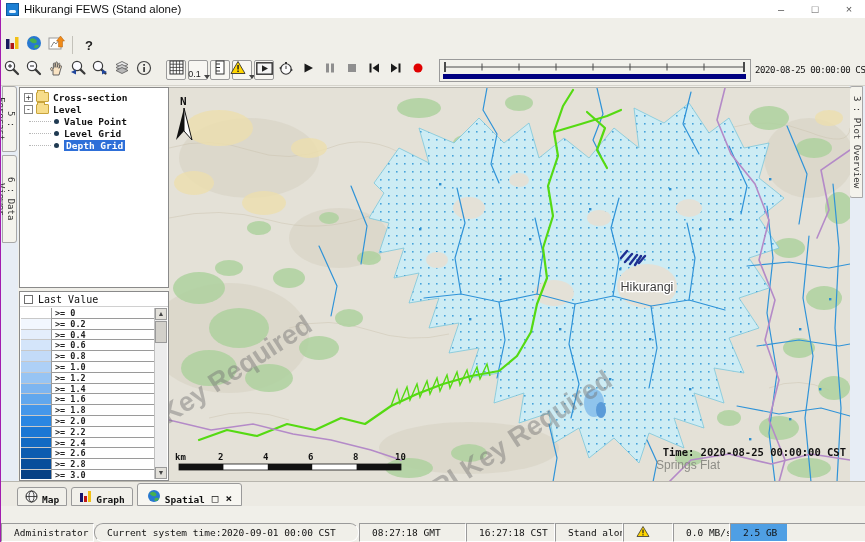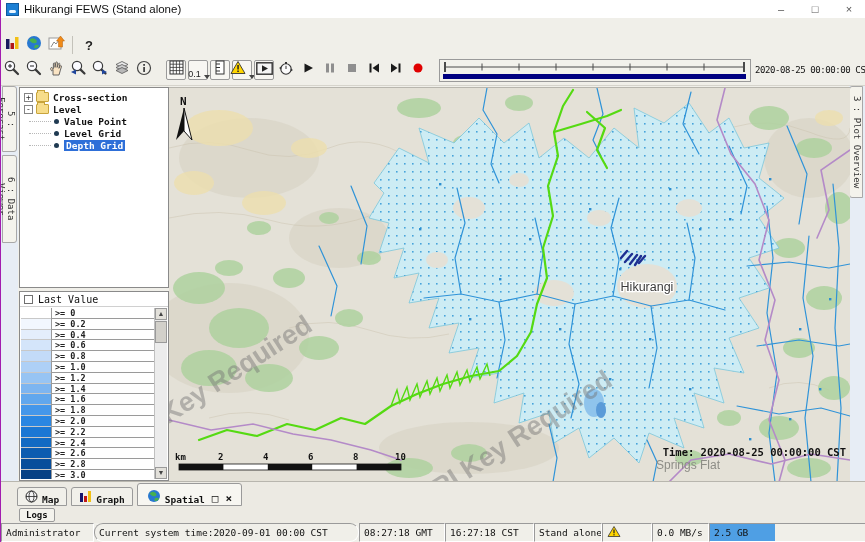--- a/index.html
+++ b/index.html
@@ -62,21 +62,21 @@
   
   #tabrow{position:absolute;left:0;top:481px;width:865px;height:25px;background:#eceae3;border-top:1px solid #b8b6ae;display:flex;align-items:flex-end;padding-left:16px;}
   .btab{display:inline-flex;align-items:flex-end;gap:4px;background:#f1f0ea;border:1px solid #9a9a9a;border-radius:3px 3px 0 0;height:19px;padding:0 7px;margin-right:4px;font-family:"DejaVu Sans Mono",monospace;font-size:9.5px;font-weight:700;color:#111;}
   .btab.active{height:23px;background:#f7f6f1;padding:0 9px;}
   .tabctl{font-size:11px;font-weight:700;color:#111;margin-left:3px;}
   
   #logsrow{position:absolute;left:0;top:506px;width:865px;height:17px;background:#eceae3;display:flex;align-items:center;padding-left:18px;}
   #logsbtn{border:1px solid #9a9a9a;background:#f4f3ed;border-radius:2px;font-family:"DejaVu Sans Mono",monospace;font-size:9px;font-weight:700;color:#111;padding:1px 6px;}
   
   #statusbar{position:absolute;left:0;top:523px;width:865px;height:19px;background:#f0efe9;display:flex;}
-  .scell{height:19px;border:1px solid;border-color:#9a9a9a #ffffff #ffffff #9a9a9a;font-family:"DejaVu Sans Mono",monospace;font-size:9.5px;color:#111;line-height:17px;padding-left:4px;white-space:nowrap;overflow:hidden;position:relative;}
+  .scell{height:19px;border:1px solid;border-color:#9a9a9a #ffffff #ffffff #9a9a9a;font-family:"DejaVu Sans Mono",monospace;font-size:9.5px;color:#111;line-height:17px;padding-left:12px;white-space:nowrap;overflow:hidden;position:relative;}
   .memfill{position:absolute;left:0;top:0;bottom:0;width:42%;background:#4f9fe4;}
   .memtext{position:relative;}
 </style>
 </head>
 <body>
 
 <div id="app">
 
   <div id="titlebar">
     <div id="appicon"></div>
@@ -563,28 +563,25 @@
             <circle cx="7" cy="7" r="6" fill="#2878d0"></circle>
             <path d="M2.5,4.5 Q5,1.8 8,3.5 Q10.5,5.2 8.8,7 Q6,8 4.3,6.2 Z" fill="#46b050"></path>
             <path d="M8,9 Q11,8 12,10 Q10,12.6 7.2,11.6 Z" fill="#46b050"></path>
           </svg></span>
         <span>Spatial</span>
         <span class="tabctl">□</span>
         <span class="tabctl">×</span>
       </div>
   </div>
 
-  <div id="logsrow">
-    <span id="logsbtn">Logs</span>
-  </div>
 
   <div id="statusbar">
     <div class="scell" style="width:93px;">Administrator</div>
     <div class="scell" style="width:265px;border-radius:9px;">Current system time:2020-09-01 00:00 CST</div>
-    <div class="scell" style="width:86px;">08:27:18 GMT</div>
+    <div class="scell" style="width:107px;">08:27:18 GMT</div>
     <div class="scell" style="width:89px;">16:27:18 CST</div>
     <div class="scell" style="width:68px;">Stand alone</div>
     <div class="scell" style="width:50px;"><span><svg width="14" height="13" style="vertical-align:-2px;">
             <polygon points="7,1.5 13,11.5 1,11.5" fill="#ffd500" stroke="#333" stroke-width="0.8"></polygon>
             <rect x="6.4" y="4.5" width="1.2" height="3.8" fill="#222"></rect>
             <rect x="6.4" y="9.2" width="1.2" height="1.2" fill="#222"></rect>
           </svg></span></div>
     <div class="scell" style="width:57px;">0.0 MB/s</div>
     <div class="scell" style="flex:1;"><span class="memfill"></span><span class="memtext">2.5 GB</span></div>
   </div>

